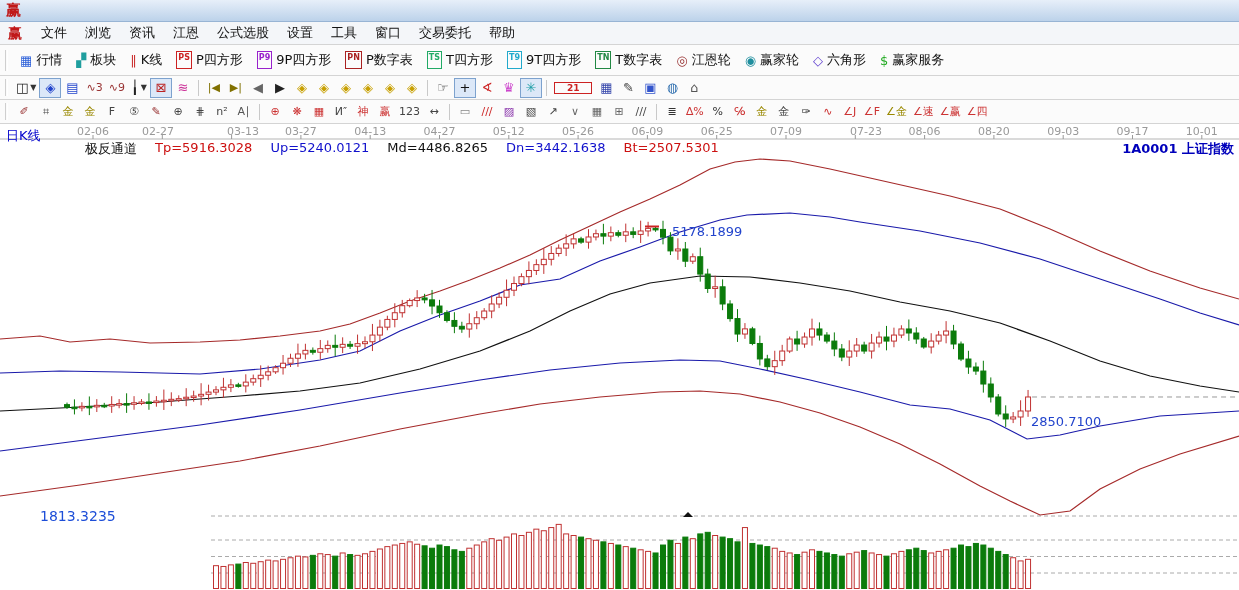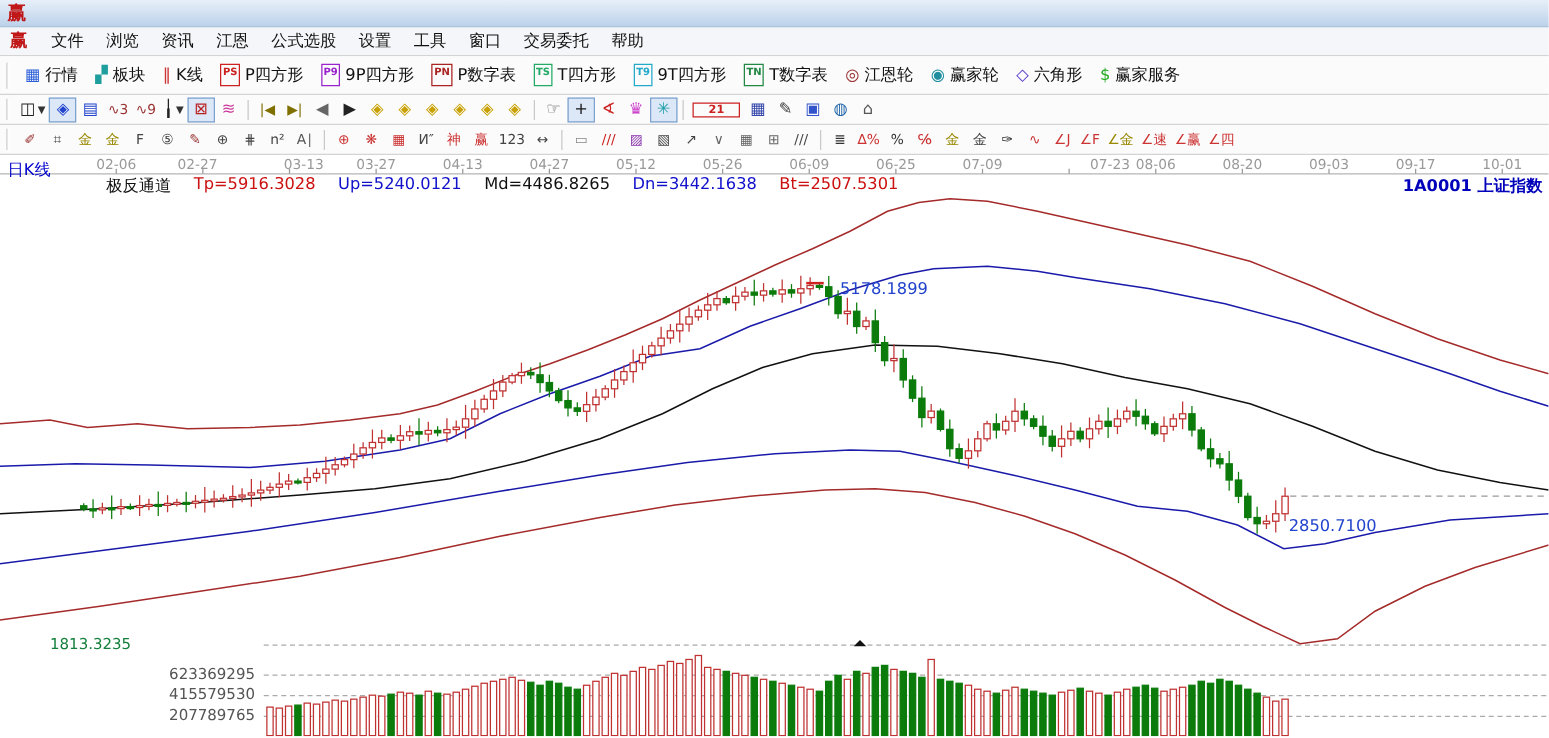--- a/index.html
+++ b/index.html
@@ -37,21 +37,21 @@
   .lbl { position:absolute; white-space:nowrap; }
   .period { left:6px; top:3px; font-size:13px; color:#0000cc; }
   .symbol { right:5px; top:16px; font-size:13px; font-weight:bold; color:#0000bb; }
   .date-lbl { position:absolute; top:1px; width:40px; margin-left:-20px; text-align:center;
     font-size:11px; color:#999; }
   .ind-row { position:absolute; left:85px; top:16px; display:flex; gap:18px; font-size:13px; }
   .ind-name { color:#111; }
   .c-red { color:#cc1111; } .c-blue { color:#1111cc; } .c-black { color:#111; }
   .peak { left:672px; top:100px; font-size:13px; color:#2244cc; }
   .recent { left:1031px; top:290px; font-size:13px; color:#2244cc; }
-  .level { left:40px; top:384px; font-size:12px; color:#15803d; }
+  .level { left:40px; top:384px; font-size:14px; color:#1d4ed8; }
   .vol-axis { position:absolute; left:40px; top:407px; width:164px; text-align:right;
     font-size:12px; color:#555; }
   .vol-axis div { height:16.4px; line-height:16.4px; }
   .watermark { left:1076px; top:416px; font-size:27px; font-weight:bold; font-style:italic;
     color:#c43026; font-family:"DejaVu Serif", serif; letter-spacing:5px; }
 </style>
 </head>
 <body>
 
 <div class="titlebar">
@@ -766,37 +766,32 @@
       <span class="date-lbl" style="left: 158px;">02-27</span>
       <span class="date-lbl" style="left: 243px;">03-13</span>
       <span class="date-lbl" style="left: 300.9px;">03-27</span>
       <span class="date-lbl" style="left: 370.2px;">04-13</span>
       <span class="date-lbl" style="left: 439.5px;">04-27</span>
       <span class="date-lbl" style="left: 508.8px;">05-12</span>
       <span class="date-lbl" style="left: 578.1px;">05-26</span>
       <span class="date-lbl" style="left: 647.4px;">06-09</span>
       <span class="date-lbl" style="left: 716.7px;">06-25</span>
       <span class="date-lbl" style="left: 786px;">07-09</span>
-      <span class="date-lbl" style="left: 827px; margin-left: 41px;">07-23</span>
+      <span class="date-lbl" style="left: 805px; margin-left: 41px;">07-23</span>
       <span class="date-lbl" style="left: 924.6px;">08-06</span>
       <span class="date-lbl" style="left: 993.9px;">08-20</span>
       <span class="date-lbl" style="left: 1063.2px;">09-03</span>
       <span class="date-lbl" style="left: 1132.5px;">09-17</span>
       <span class="date-lbl" style="left: 1201.8px;">10-01</span>
     </div>
   <div class="ind-row">
     <span class="ind-name">极反通道</span>
     <span class="c-red">Tp=5916.3028</span>
     <span class="c-blue">Up=5240.0121</span>
     <span class="c-black">Md=4486.8265</span>
     <span class="c-blue">Dn=3442.1638</span>
     <span class="c-red">Bt=2507.5301</span>
   </div>
   <div class="lbl symbol">1A0001 上证指数</div>
   <div class="lbl peak">5178.1899</div>
   <div class="lbl recent">2850.7100</div>
   <div class="lbl level">1813.3235</div>
-  <div class="vol-axis">
-    <div>623369295</div>
-    <div>415579530</div>
-    <div>207789765</div>
-  </div>
 </div>
 
 </body></html>

